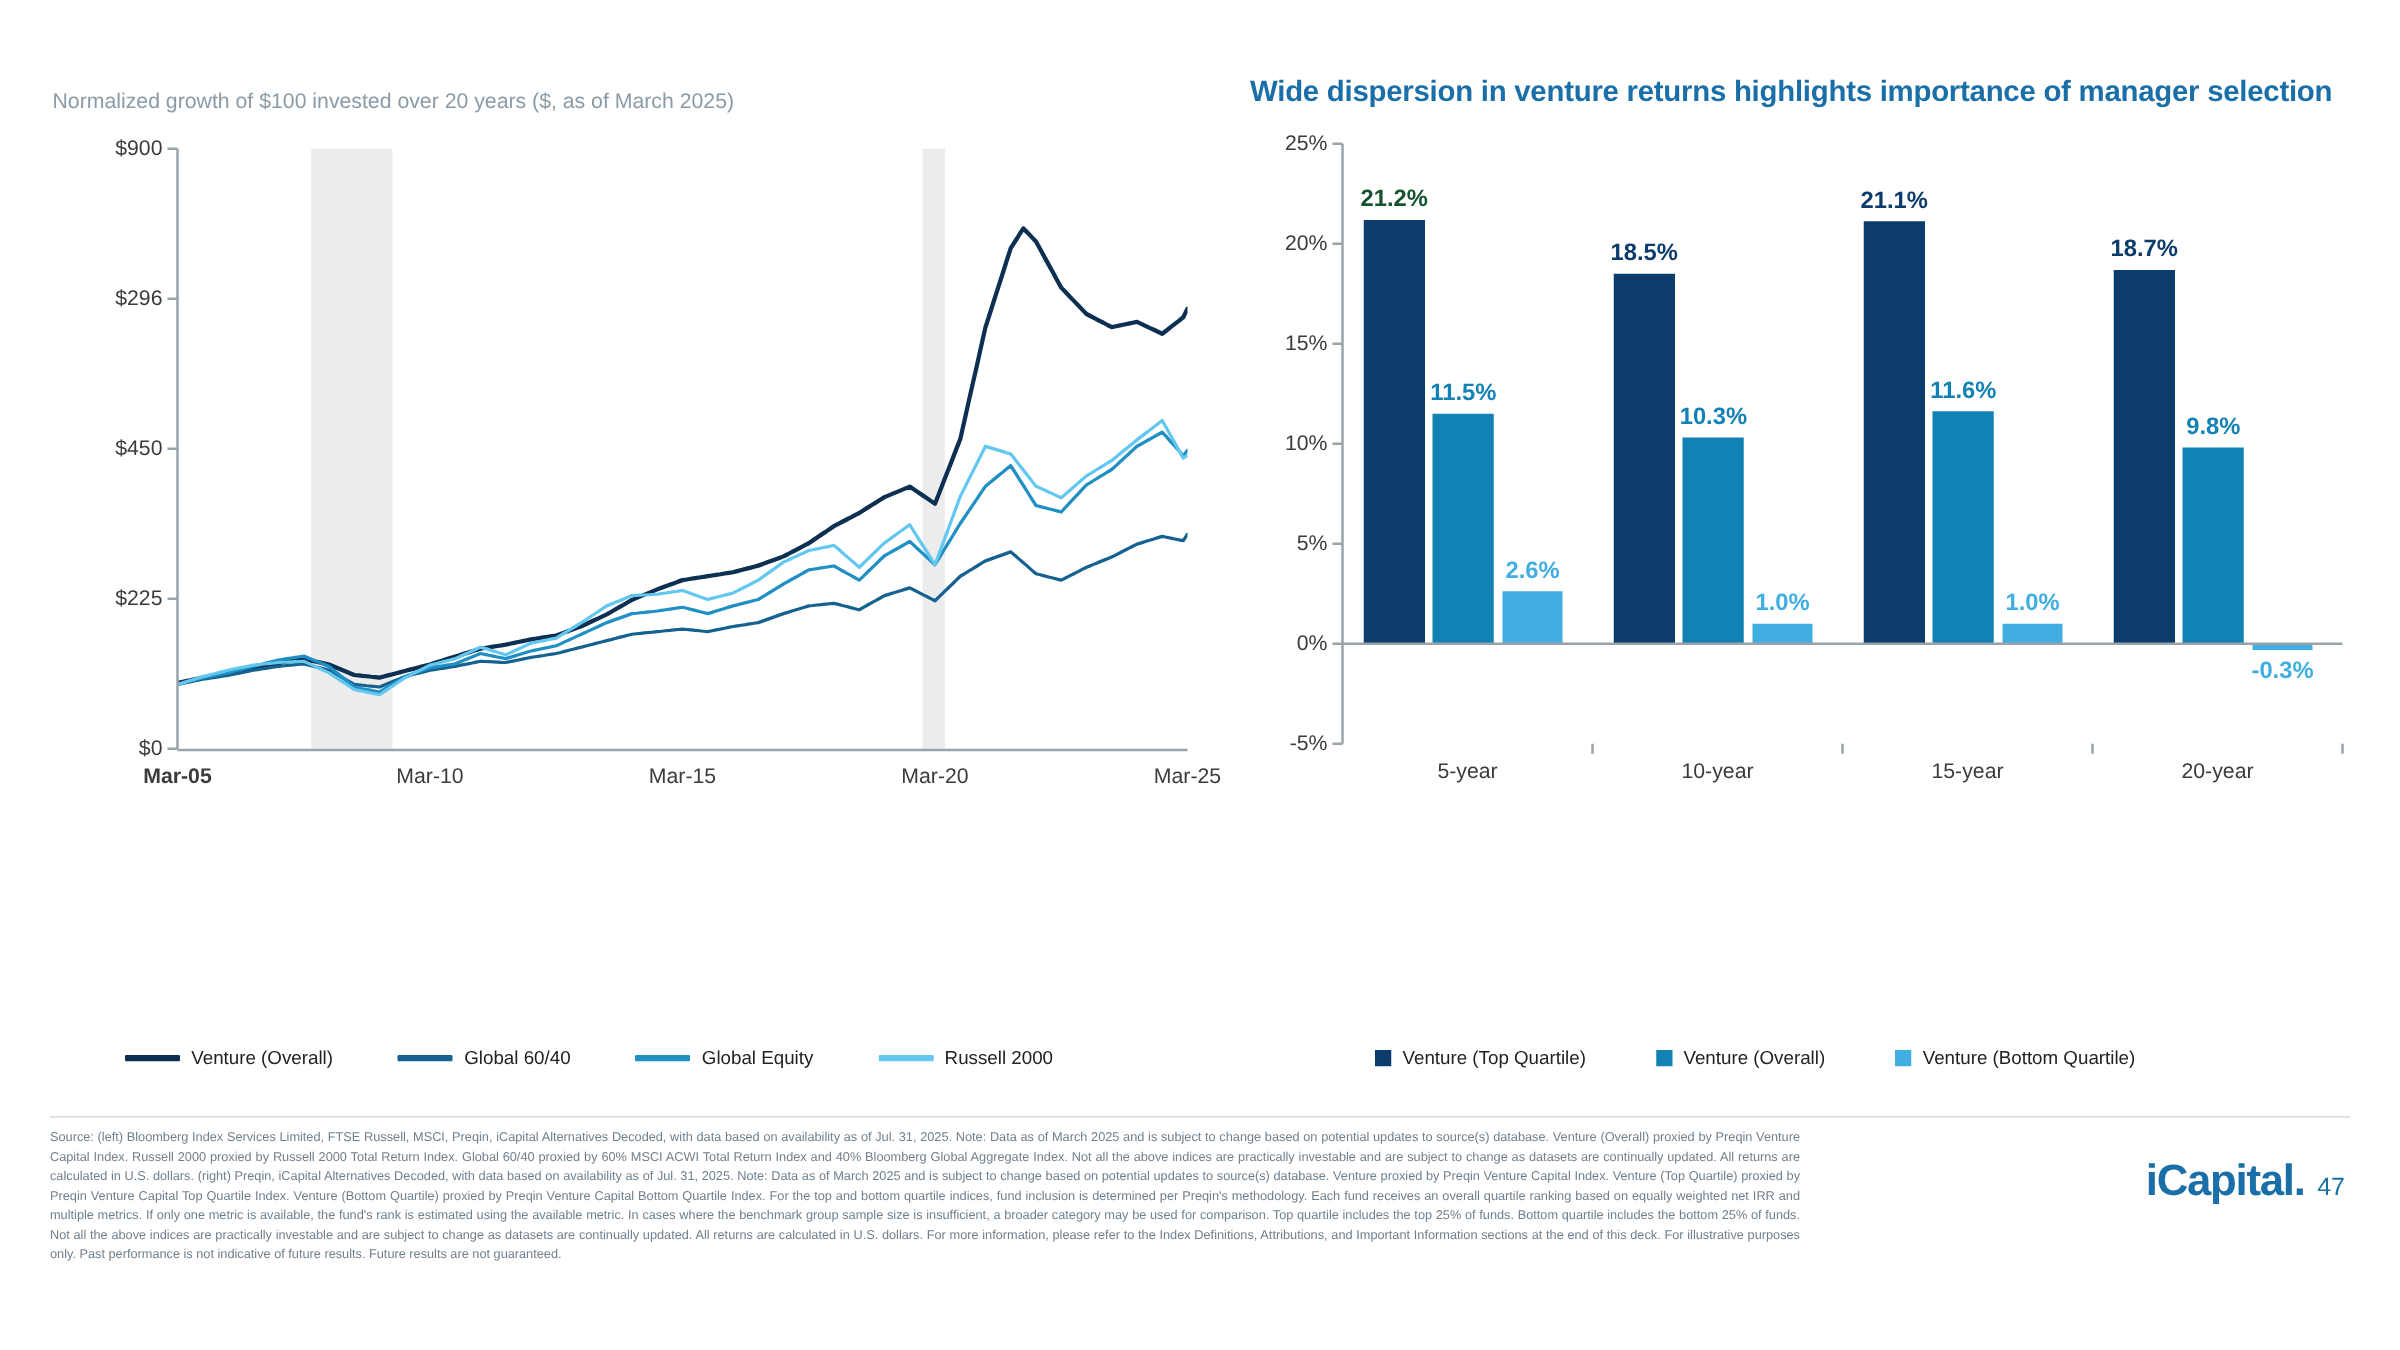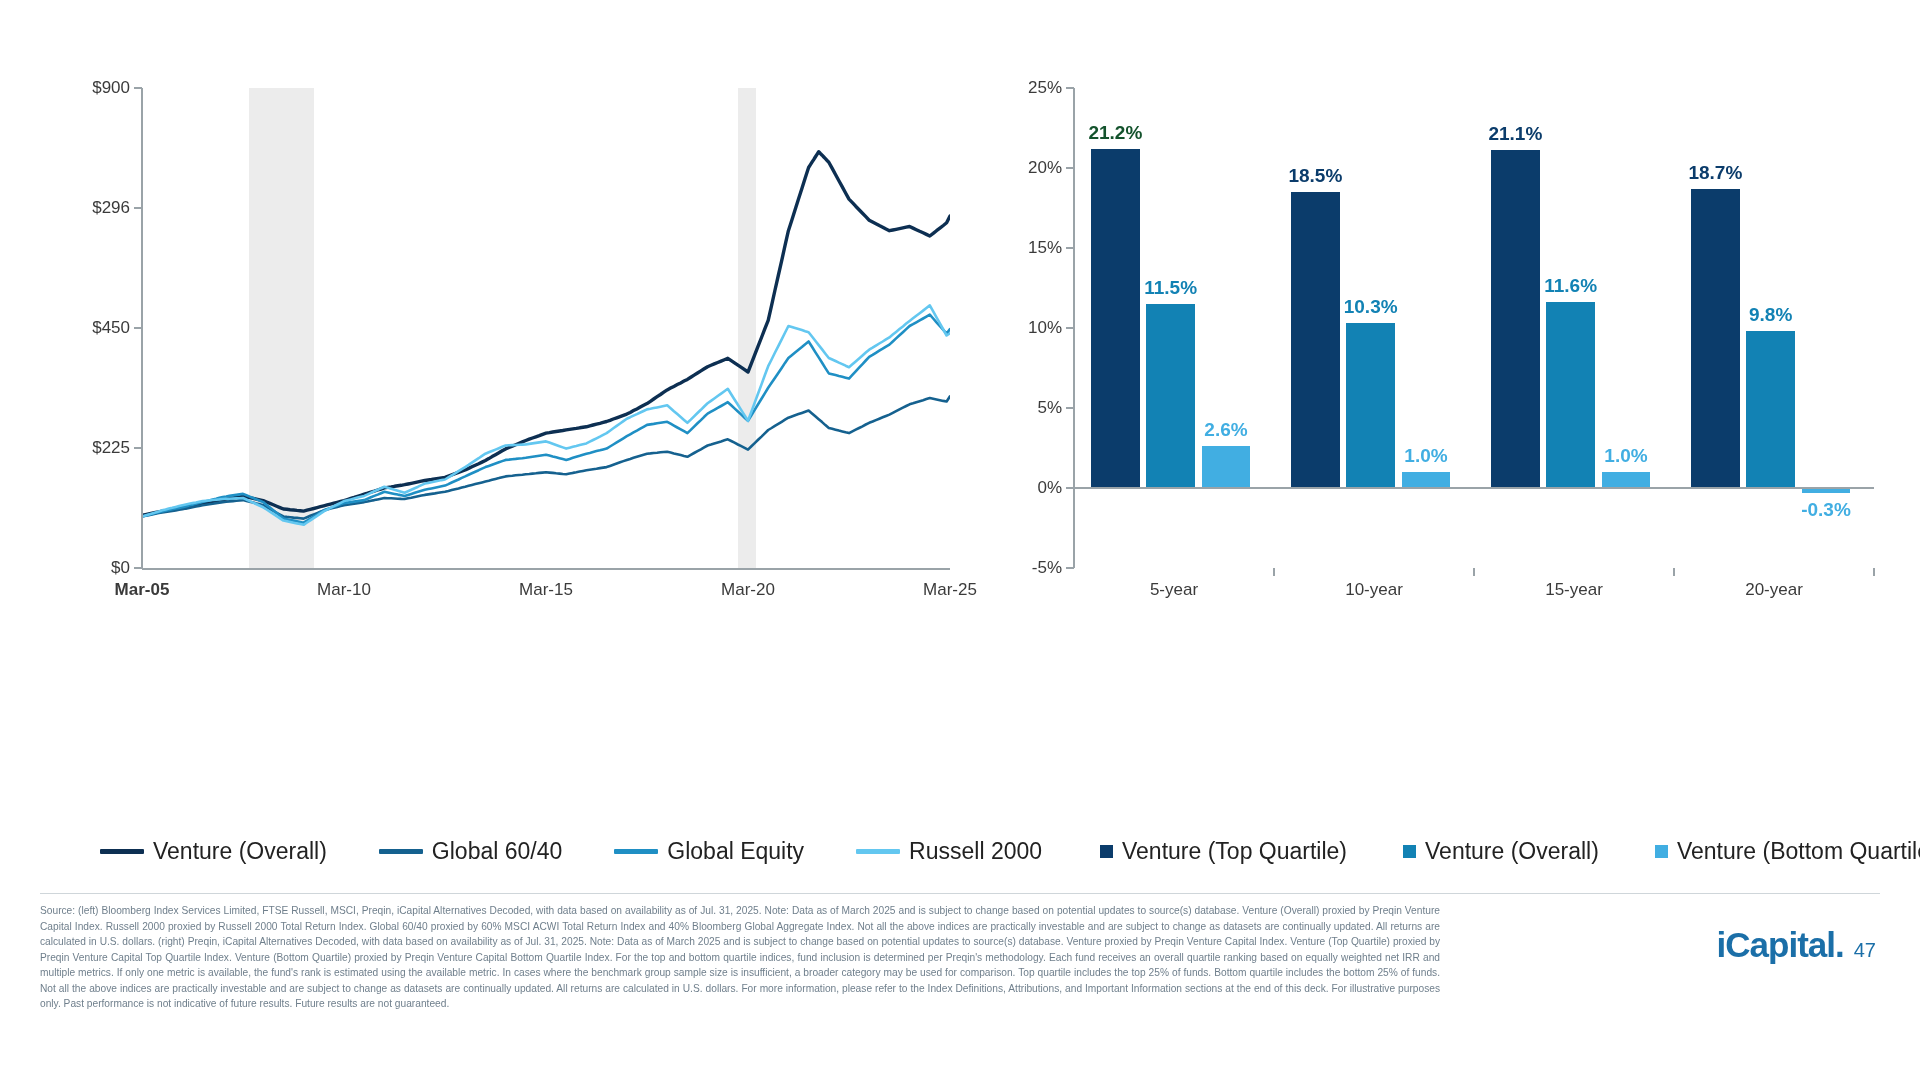--- a/index.html
+++ b/index.html
@@ -69,21 +69,21 @@
 
   
   .legend-row {
     position: absolute;
     display: flex;
     align-items: center;
   }
   #legend-left { left: 100px; top: 838px; gap: 52px; }
   .legend-item { display: flex; align-items: center; gap: 9px; }
   .legend-line { width: 44px; height: 5px; border-radius: 1px; }
-  .legend-text { font-size: 23px; color: #222; white-space: nowrap; }
+  .legend-text { font-size: 15px; color: #222; white-space: nowrap; }
 
   
   #right-plot { position: relative; width: 880px; height: 520px; }
   #right-axis-area {
     position: absolute; left: 74px; top: 10px;
     width: 800px; height: 480px;
   }
   .bar {
     position: absolute;
     bottom: 0;
@@ -122,20 +122,21 @@
     letter-spacing: -1px;
   }
   #page-num { font-size: 20px; color: #1b6fa8; font-weight: 400; }
 </style>
 </head>
 <body>
 
 <div class="slide">
 
   <div class="panel" id="panel-left">
+    <div class="panel-subtitle">Normalized growth of $100 invested over 20 years ($, as of March 2025)</div>
 
     <div class="plot-wrap">
       <div id="left-plot">
         <div id="left-axis-area">
             <div class="band" style="left: 107.06px; width: 64.64px; background: rgb(236, 236, 236);"></div>
             <div class="band" style="left: 595.9px; width: 18.18px; background: rgb(236, 236, 236);"></div>
             <svg id="left-svg" width="808" height="480">
               <path d="M 0.0 427.3 L 3.4 426.6 L 6.7 425.9 L 10.1 425.2 L 13.5 424.5 L 16.8 423.8 L 20.2 423.1 L 23.6 422.6 L 26.9 422.0 L 30.3 421.5 L 33.7 421.0 L 37.0 420.5 L 40.4 419.9 L 43.8 419.2 L 47.1 418.5 L 50.5 417.8 L 53.9 417.1 L 57.2 416.4 L 60.6 415.7 L 64.0 415.0 L 67.3 414.3 L 70.7 413.6 L 74.1 412.9 L 77.4 412.2 L 80.8 411.5 L 84.2 411.0 L 87.5 410.4 L 90.9 409.9 L 94.3 409.4 L 97.6 408.9 L 101.0 408.3 L 104.4 409.0 L 107.7 409.7 L 111.1 410.4 L 114.5 411.1 L 117.8 411.8 L 121.2 412.6 L 124.6 414.0 L 127.9 415.4 L 131.3 416.8 L 134.7 418.2 L 138.0 419.6 L 141.4 421.0 L 144.8 421.3 L 148.1 421.7 L 151.5 422.0 L 154.9 422.4 L 158.2 422.7 L 161.6 423.1 L 165.0 422.2 L 168.3 421.3 L 171.7 420.5 L 175.1 419.6 L 178.4 418.7 L 181.8 417.8 L 185.2 416.9 L 188.5 416.1 L 191.9 415.2 L 195.3 414.3 L 198.6 413.4 L 202.0 412.6 L 205.4 411.5 L 208.7 410.4 L 212.1 409.4 L 215.5 408.3 L 218.8 407.3 L 222.2 406.2 L 225.6 405.2 L 228.9 404.1 L 232.3 403.1 L 235.7 402.0 L 239.0 401.0 L 242.4 399.9 L 245.8 399.4 L 249.1 398.9 L 252.5 398.3 L 255.9 397.8 L 259.2 397.3 L 262.6 396.7 L 266.0 396.0 L 269.3 395.3 L 272.7 394.6 L 276.1 393.9 L 279.4 393.2 L 282.8 392.5 L 286.2 392.0 L 289.5 391.5 L 292.9 390.9 L 296.3 390.4 L 299.6 389.9 L 303.0 389.4 L 306.4 388.1 L 309.7 386.9 L 313.1 385.7 L 316.5 384.4 L 319.8 383.2 L 323.2 382.0 L 326.6 380.4 L 329.9 378.8 L 333.3 377.2 L 336.7 375.7 L 340.0 374.1 L 343.4 372.5 L 346.8 370.6 L 350.1 368.6 L 353.5 366.7 L 356.9 364.8 L 360.2 362.8 L 363.6 360.9 L 367.0 359.5 L 370.3 358.1 L 373.7 356.7 L 377.1 355.3 L 380.4 353.9 L 383.8 352.5 L 387.2 351.2 L 390.5 350.0 L 393.9 348.8 L 397.3 347.6 L 400.6 346.3 L 404.0 345.1 L 407.4 344.6 L 410.7 344.0 L 414.1 343.5 L 417.5 343.0 L 420.8 342.5 L 424.2 341.9 L 427.6 341.4 L 430.9 340.9 L 434.3 340.4 L 437.7 339.8 L 441.0 339.3 L 444.4 338.8 L 447.8 337.9 L 451.1 337.0 L 454.5 336.1 L 457.9 335.3 L 461.2 334.4 L 464.6 333.5 L 468.0 332.3 L 471.3 331.0 L 474.7 329.8 L 478.1 328.6 L 481.4 327.4 L 484.8 326.1 L 488.2 324.4 L 491.5 322.6 L 494.9 320.9 L 498.3 319.1 L 501.6 317.3 L 505.0 315.6 L 508.4 313.3 L 511.7 311.0 L 515.1 308.7 L 518.5 306.5 L 521.8 304.2 L 525.2 301.9 L 528.6 300.1 L 531.9 298.4 L 535.3 296.6 L 538.7 294.9 L 542.0 293.1 L 545.4 291.4 L 548.8 289.2 L 552.1 287.1 L 555.5 285.0 L 558.9 282.9 L 562.2 280.8 L 565.6 278.7 L 569.0 277.3 L 572.3 275.9 L 575.7 274.5 L 579.1 273.1 L 582.4 271.7 L 585.8 270.3 L 589.2 272.6 L 592.5 274.8 L 595.9 277.1 L 599.3 279.4 L 602.6 281.7 L 606.0 284.0 L 609.4 275.4 L 612.7 266.8 L 616.1 258.2 L 619.5 249.5 L 622.8 240.9 L 626.2 232.3 L 629.6 217.4 L 632.9 202.5 L 636.3 187.5 L 639.7 172.6 L 643.0 157.7 L 646.4 142.7 L 649.8 132.2 L 653.1 121.7 L 656.5 111.1 L 659.9 100.6 L 663.2 90.0 L 666.6 79.5 L 668.3 76.9 L 670.0 74.2 L 671.7 71.6 L 673.3 69.0 L 675.0 66.3 L 676.7 63.7 L 678.4 65.5 L 680.1 67.2 L 681.8 69.0 L 683.4 70.7 L 685.1 72.5 L 686.8 74.2 L 690.2 80.4 L 693.5 86.5 L 696.9 92.7 L 700.3 98.8 L 703.6 105.0 L 707.0 111.1 L 710.4 114.6 L 713.7 118.2 L 717.1 121.7 L 720.5 125.2 L 723.8 128.7 L 727.2 132.2 L 730.6 134.0 L 733.9 135.7 L 737.3 137.5 L 740.7 139.2 L 744.0 141.0 L 747.4 142.7 L 750.8 142.0 L 754.1 141.3 L 757.5 140.6 L 760.9 139.9 L 764.2 139.2 L 767.6 138.5 L 771.0 140.1 L 774.3 141.7 L 777.7 143.3 L 781.1 144.8 L 784.4 146.4 L 787.8 148.0 L 791.2 145.4 L 794.5 142.7 L 797.9 140.1 L 801.3 137.5 L 804.6 134.8 L 808.0 128.0" fill="none" stroke="#0d2f52" stroke-width="3.4" stroke-linejoin="round" stroke-linecap="round"></path>
               <path d="M 0.0 428.5 L 3.4 427.8 L 6.7 427.2 L 10.1 426.5 L 13.5 425.8 L 16.8 425.1 L 20.2 424.4 L 23.6 423.9 L 26.9 423.4 L 30.3 422.9 L 33.7 422.4 L 37.0 421.8 L 40.4 421.3 L 43.8 420.6 L 47.1 420.0 L 50.5 419.3 L 53.9 418.6 L 57.2 417.9 L 60.6 417.2 L 64.0 416.7 L 67.3 416.2 L 70.7 415.7 L 74.1 415.1 L 77.4 414.6 L 80.8 414.1 L 84.2 413.8 L 87.5 413.4 L 90.9 413.1 L 94.3 412.7 L 97.6 412.4 L 101.0 412.1 L 104.4 412.9 L 107.7 413.8 L 111.1 414.6 L 114.5 415.5 L 117.8 416.3 L 121.2 417.2 L 124.6 419.1 L 127.9 421.0 L 131.3 422.9 L 134.7 424.8 L 138.0 426.6 L 141.4 428.5 L 144.8 428.9 L 148.1 429.2 L 151.5 429.6 L 154.9 429.9 L 158.2 430.2 L 161.6 430.6 L 165.0 429.2 L 168.3 427.8 L 171.7 426.5 L 175.1 425.1 L 178.4 423.7 L 181.8 422.4 L 185.2 421.5 L 188.5 420.6 L 191.9 419.8 L 195.3 418.9 L 198.6 418.1 L 202.0 417.2 L 205.4 416.7 L 208.7 416.2 L 212.1 415.7 L 215.5 415.1 L 218.8 414.6 L 222.2 414.1 L 225.6 413.4 L 228.9 412.7 L 232.3 412.1 L 235.7 411.4 L 239.0 410.7 L 242.4 410.0 L 245.8 410.2 L 249.1 410.3 L 252.5 410.5 L 255.9 410.7 L 259.2 410.9 L 262.6 411.0 L 266.0 410.3 L 269.3 409.7 L 272.7 409.0 L 276.1 408.3 L 279.4 407.6 L 282.8 406.9 L 286.2 406.4 L 289.5 405.9 L 292.9 405.4 L 296.3 404.8 L 299.6 404.3 L 303.0 403.8 L 306.4 403.0 L 309.7 402.1 L 313.1 401.2 L 316.5 400.4 L 319.8 399.5 L 323.2 398.7 L 326.6 397.8 L 329.9 397.0 L 333.3 396.1 L 336.7 395.2 L 340.0 394.4 L 343.4 393.5 L 346.8 392.7 L 350.1 391.8 L 353.5 390.9 L 356.9 390.1 L 360.2 389.2 L 363.6 388.4 L 367.0 388.0 L 370.3 387.7 L 373.7 387.3 L 377.1 387.0 L 380.4 386.7 L 383.8 386.3 L 387.2 386.0 L 390.5 385.6 L 393.9 385.3 L 397.3 384.9 L 400.6 384.6 L 404.0 384.3 L 407.4 384.6 L 410.7 384.9 L 414.1 385.3 L 417.5 385.6 L 420.8 386.0 L 424.2 386.3 L 427.6 385.6 L 430.9 384.9 L 434.3 384.3 L 437.7 383.6 L 441.0 382.9 L 444.4 382.2 L 447.8 381.7 L 451.1 381.2 L 454.5 380.7 L 457.9 380.1 L 461.2 379.6 L 464.6 379.1 L 468.0 377.9 L 471.3 376.7 L 474.7 375.5 L 478.1 374.3 L 481.4 373.1 L 484.8 371.9 L 488.2 370.9 L 491.5 369.8 L 494.9 368.8 L 498.3 367.8 L 501.6 366.8 L 505.0 365.7 L 508.4 365.4 L 511.7 365.0 L 515.1 364.7 L 518.5 364.3 L 521.8 364.0 L 525.2 363.7 L 528.6 364.5 L 531.9 365.4 L 535.3 366.2 L 538.7 367.1 L 542.0 368.0 L 545.4 368.8 L 548.8 366.9 L 552.1 365.0 L 555.5 363.1 L 558.9 361.3 L 562.2 359.4 L 565.6 357.5 L 569.0 356.5 L 572.3 355.4 L 575.7 354.4 L 579.1 353.4 L 582.4 352.3 L 585.8 351.3 L 589.2 353.0 L 592.5 354.7 L 595.9 356.5 L 599.3 358.2 L 602.6 359.9 L 606.0 361.6 L 609.4 358.3 L 612.7 355.1 L 616.1 351.8 L 619.5 348.6 L 622.8 345.3 L 626.2 342.0 L 629.6 340.0 L 632.9 337.9 L 636.3 335.9 L 639.7 333.8 L 643.0 331.7 L 646.4 329.7 L 649.8 328.5 L 653.1 327.3 L 656.5 326.1 L 659.9 324.9 L 663.2 323.7 L 666.6 322.5 L 670.0 325.4 L 673.3 328.3 L 676.7 331.2 L 680.1 334.1 L 683.4 337.1 L 686.8 340.0 L 690.2 340.8 L 693.5 341.7 L 696.9 342.6 L 700.3 343.4 L 703.6 344.3 L 707.0 345.1 L 710.4 343.4 L 713.7 341.7 L 717.1 340.0 L 720.5 338.3 L 723.8 336.5 L 727.2 334.8 L 730.6 333.5 L 733.9 332.1 L 737.3 330.7 L 740.7 329.3 L 744.0 328.0 L 747.4 326.6 L 750.8 324.9 L 754.1 323.2 L 757.5 321.4 L 760.9 319.7 L 764.2 318.0 L 767.6 316.3 L 771.0 315.3 L 774.3 314.2 L 777.7 313.2 L 781.1 312.2 L 784.4 311.1 L 787.8 310.1 L 791.2 310.8 L 794.5 311.5 L 797.9 312.2 L 801.3 312.9 L 804.6 313.5 L 808.0 308.3" fill="none" stroke="#15618f" stroke-width="2.6" stroke-linejoin="round" stroke-linecap="round"></path>
               <path d="M 0.0 428.5 L 3.4 427.7 L 6.7 426.8 L 10.1 426.0 L 13.5 425.1 L 16.8 424.2 L 20.2 423.4 L 23.6 422.7 L 26.9 422.0 L 30.3 421.3 L 33.7 420.6 L 37.0 419.9 L 40.4 419.3 L 43.8 418.4 L 47.1 417.5 L 50.5 416.7 L 53.9 415.8 L 57.2 415.0 L 60.6 414.1 L 64.0 413.3 L 67.3 412.4 L 70.7 411.5 L 74.1 410.7 L 77.4 409.8 L 80.8 409.0 L 84.2 408.5 L 87.5 407.9 L 90.9 407.4 L 94.3 406.9 L 97.6 406.4 L 101.0 405.9 L 104.4 407.3 L 107.7 408.6 L 111.1 410.0 L 114.5 411.4 L 117.8 412.7 L 121.2 414.1 L 124.6 416.9 L 127.9 419.6 L 131.3 422.3 L 134.7 425.1 L 138.0 427.8 L 141.4 430.6 L 144.8 431.3 L 148.1 432.0 L 151.5 432.6 L 154.9 433.3 L 158.2 434.0 L 161.6 434.7 L 165.0 432.6 L 168.3 430.6 L 171.7 428.5 L 175.1 426.5 L 178.4 424.4 L 181.8 422.3 L 185.2 421.1 L 188.5 419.9 L 191.9 418.7 L 195.3 417.5 L 198.6 416.3 L 202.0 415.1 L 205.4 414.6 L 208.7 414.1 L 212.1 413.6 L 215.5 413.1 L 218.8 412.6 L 222.2 412.1 L 225.6 410.7 L 228.9 409.3 L 232.3 407.9 L 235.7 406.6 L 239.0 405.2 L 242.4 403.8 L 245.8 404.5 L 249.1 405.2 L 252.5 405.9 L 255.9 406.6 L 259.2 407.2 L 262.6 407.9 L 266.0 406.9 L 269.3 405.9 L 272.7 404.8 L 276.1 403.8 L 279.4 402.8 L 282.8 401.8 L 286.2 401.1 L 289.5 400.4 L 292.9 399.7 L 296.3 399.0 L 299.6 398.3 L 303.0 397.6 L 306.4 396.1 L 309.7 394.5 L 313.1 393.0 L 316.5 391.5 L 319.8 389.9 L 323.2 388.4 L 326.6 386.8 L 329.9 385.3 L 333.3 383.7 L 336.7 382.2 L 340.0 380.6 L 343.4 379.1 L 346.8 377.9 L 350.1 376.7 L 353.5 375.5 L 356.9 374.3 L 360.2 373.1 L 363.6 371.9 L 367.0 371.6 L 370.3 371.2 L 373.7 370.9 L 377.1 370.5 L 380.4 370.2 L 383.8 369.8 L 387.2 369.3 L 390.5 368.8 L 393.9 368.3 L 397.3 367.8 L 400.6 367.3 L 404.0 366.8 L 407.4 367.6 L 410.7 368.5 L 414.1 369.3 L 417.5 370.2 L 420.8 371.0 L 424.2 371.9 L 427.6 370.9 L 430.9 369.8 L 434.3 368.8 L 437.7 367.8 L 441.0 366.7 L 444.4 365.7 L 447.8 364.9 L 451.1 364.0 L 454.5 363.1 L 457.9 362.3 L 461.2 361.4 L 464.6 360.6 L 468.0 358.5 L 471.3 356.5 L 474.7 354.4 L 478.1 352.3 L 481.4 350.3 L 484.8 348.2 L 488.2 346.3 L 491.5 344.4 L 494.9 342.6 L 498.3 340.7 L 501.6 338.8 L 505.0 336.9 L 508.4 336.4 L 511.7 335.9 L 515.1 335.3 L 518.5 334.8 L 521.8 334.3 L 525.2 333.8 L 528.6 335.7 L 531.9 337.6 L 535.3 339.5 L 538.7 341.3 L 542.0 343.2 L 545.4 345.1 L 548.8 341.9 L 552.1 338.6 L 555.5 335.3 L 558.9 332.1 L 562.2 328.8 L 565.6 325.6 L 569.0 323.7 L 572.3 321.8 L 575.7 319.9 L 579.1 318.0 L 582.4 316.1 L 585.8 314.2 L 589.2 317.3 L 592.5 320.4 L 595.9 323.5 L 599.3 326.6 L 602.6 329.7 L 606.0 332.8 L 609.4 327.3 L 612.7 321.8 L 616.1 316.3 L 619.5 310.8 L 622.8 305.3 L 626.2 299.8 L 629.6 294.8 L 632.9 289.9 L 636.3 284.9 L 639.7 279.9 L 643.0 274.9 L 646.4 270.0 L 649.8 267.2 L 653.1 264.5 L 656.5 261.7 L 659.9 259.0 L 663.2 256.2 L 666.6 253.5 L 670.0 258.8 L 673.3 264.1 L 676.7 269.4 L 680.1 274.8 L 683.4 280.1 L 686.8 285.4 L 690.2 286.3 L 693.5 287.1 L 696.9 288.0 L 700.3 288.8 L 703.6 289.7 L 707.0 290.6 L 710.4 286.9 L 713.7 283.3 L 717.1 279.7 L 720.5 276.1 L 723.8 272.5 L 727.2 268.9 L 730.6 266.9 L 733.9 264.8 L 737.3 262.7 L 740.7 260.7 L 744.0 258.6 L 747.4 256.6 L 750.8 253.5 L 754.1 250.4 L 757.5 247.3 L 760.9 244.2 L 764.2 241.1 L 767.6 238.0 L 771.0 236.2 L 774.3 234.3 L 777.7 232.4 L 781.1 230.5 L 784.4 228.6 L 787.8 226.7 L 791.2 230.5 L 794.5 234.3 L 797.9 238.0 L 801.3 241.8 L 804.6 245.6 L 808.0 241.1" fill="none" stroke="#1f8fc4" stroke-width="2.6" stroke-linejoin="round" stroke-linecap="round"></path>
@@ -176,20 +177,21 @@
         <span class="legend-line" style="background: rgb(31, 143, 196);"></span>
         <span class="legend-text">Global Equity</span>
       </div>
       <div class="legend-item">
         <span class="legend-line" style="background: rgb(99, 199, 240);"></span>
         <span class="legend-text">Russell 2000</span>
       </div>
     </div>
 
   <div class="panel" id="panel-right">
+    <div class="panel-title">Wide dispersion in venture returns highlights importance of manager selection</div>
 
     <div class="plot-wrap">
       <div id="right-plot">
         <div id="right-axis-area">
             <div class="bar" style="left: 17px; top: 60.8px; width: 48.6933px; height: 339.2px; bottom: auto; background: rgb(11, 60, 107);"></div>
             <div class="bar-label" style="color: #14532d; left: 41.3467px; top: 33.8px;">21.2%</div>
             <div class="bar" style="left: 72.3333px; top: 216px; width: 48.6933px; height: 184px; bottom: auto; background: rgb(18, 130, 180);"></div>
             <div class="bar-label" style="color: rgb(18, 130, 180); left: 96.68px; top: 189px;">11.5%</div>
             <div class="bar" style="left: 127.667px; top: 358.4px; width: 48.6933px; height: 41.6px; bottom: auto; background: rgb(65, 174, 226);"></div>
             <div class="bar-label" style="color: rgb(65, 174, 226); left: 152.013px; top: 331.4px;">2.6%</div>

